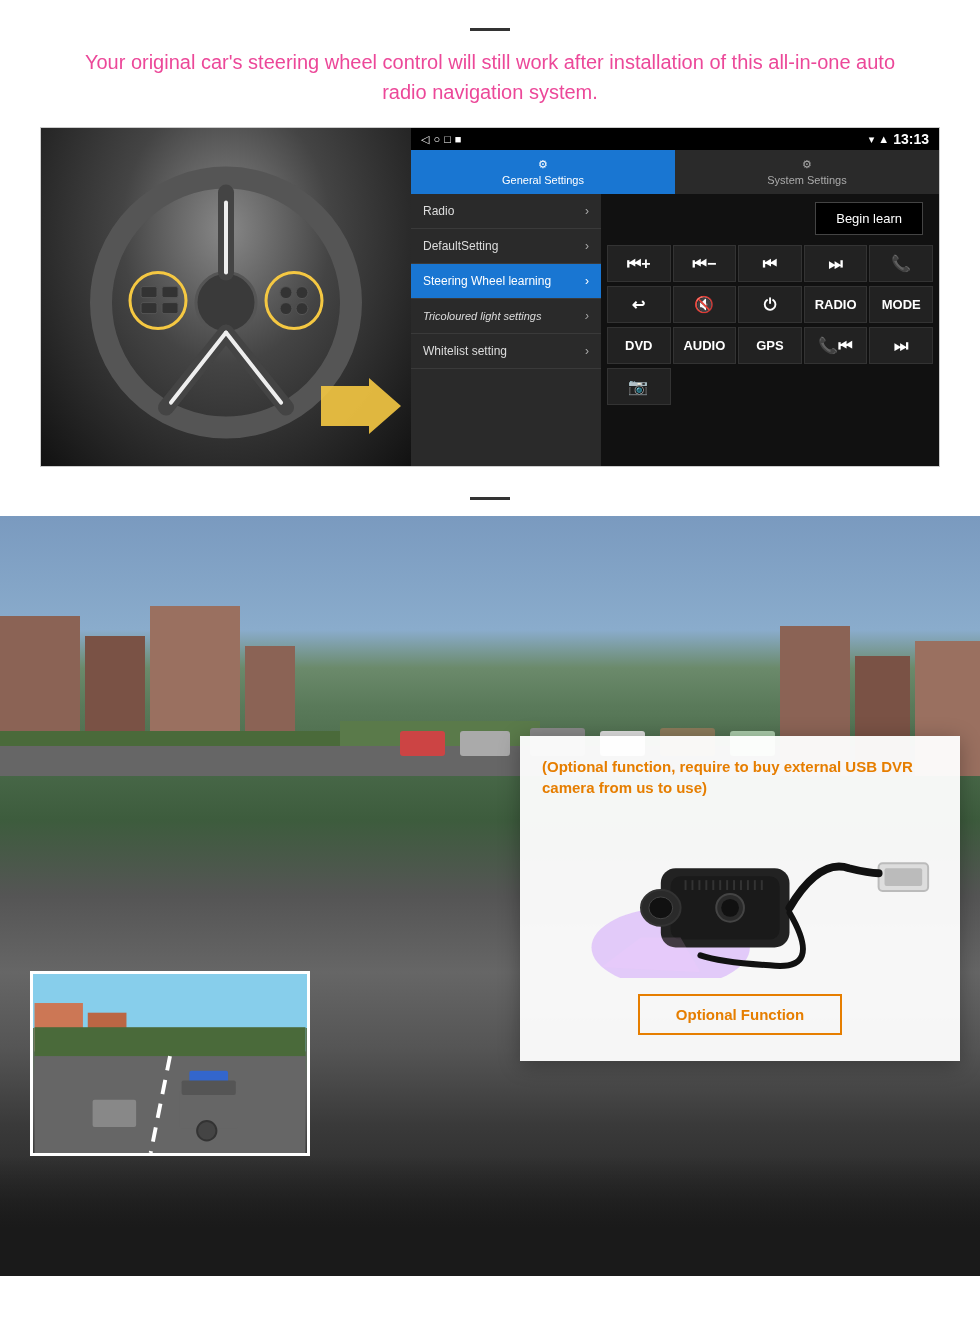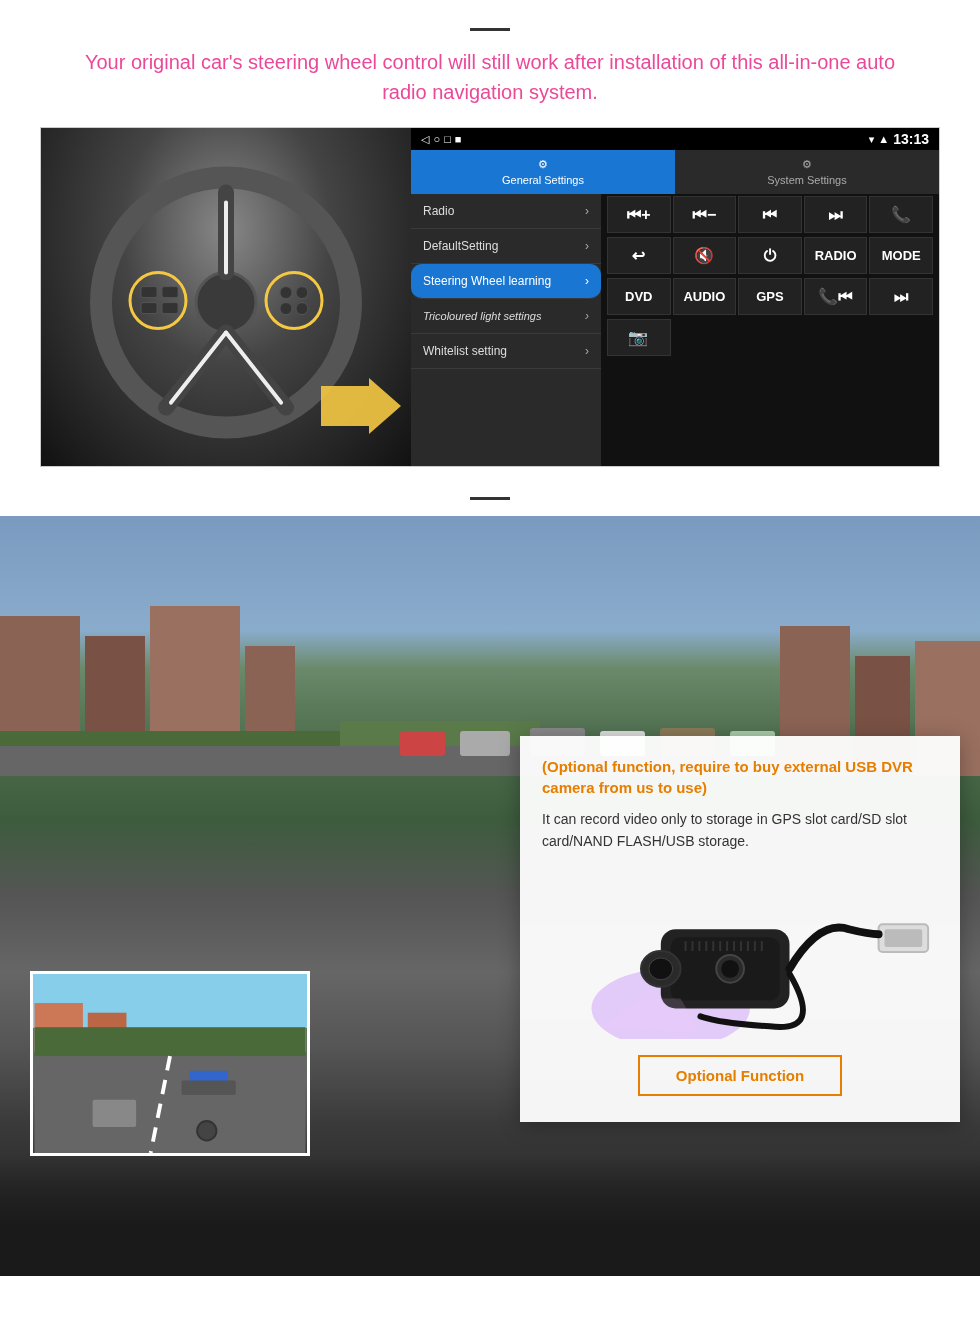--- a/index.html
+++ b/index.html
@@ -130,21 +130,20 @@
       justify-content: space-between;
       padding: 10px 12px;
       border-bottom: 1px solid #3a3a3a;
       color: #ddd;
       font-size: 12px;
       cursor: pointer;
     }
     .menu-item.active {
       background: #1976D2;
       color: #fff;
-      border-radius: 11px;
     }
     .menu-item.small-text {
       font-size: 11px;
       font-style: italic;
     }
     .menu-arrow {
       color: #aaa;
       font-size: 12px;
     }
     .control-panel {
@@ -383,20 +382,23 @@
             <span>Tricoloured light settings</span>
             <span class="menu-arrow">›</span>
           </div>
           <div class="menu-item">
             <span>Whitelist setting</span>
             <span class="menu-arrow">›</span>
           </div>
         </div>
 
         <div class="control-panel">
+          <div class="begin-learn-row">
+            <button class="begin-learn-btn">Begin learn</button>
+          </div>
 
           <div class="ctrl-grid">
             <div class="ctrl-btn icon-btn">⏮+</div>
             <div class="ctrl-btn icon-btn">⏮−</div>
             <div class="ctrl-btn icon-btn">⏮</div>
             <div class="ctrl-btn icon-btn">⏭</div>
             <div class="ctrl-btn icon-btn">📞</div>
           </div>
 
           <div class="ctrl-grid">
@@ -480,21 +482,20 @@
 
         <rect x="150" y="120" width="60" height="40" fill="#666" rx="3"></rect>
         <rect x="152" y="110" width="56" height="15" fill="#555" rx="2"></rect>
 
         <circle cx="178" cy="162" r="10" fill="#444" stroke="#333" stroke-width="2"></circle>
       </svg>
     </div>
 
     <div class="dvr-card">
       <p class="dvr-card-orange">(Optional function, require to buy external USB DVR camera from us to use)</p>
-      <p class="dvr-card-text">It can record video only to storage in GPS slot card/SD slot card/NAND FLASH/USB storage.</p>
 
       <div class="dvr-camera-img">
         <svg width="100%" height="170" viewBox="0 0 400 170">
 
           <ellipse cx="130" cy="140" rx="80" ry="40" fill="rgba(180,100,255,0.3)"></ellipse>
 
           <rect x="120" y="60" width="130" height="80" rx="15" fill="#222"></rect>
           <rect x="130" y="68" width="110" height="64" rx="10" fill="#1a1a1a"></rect>
 
           <ellipse cx="120" cy="100" rx="20" ry="18" fill="#2a2a2a" stroke="#333" stroke-width="2"></ellipse>

